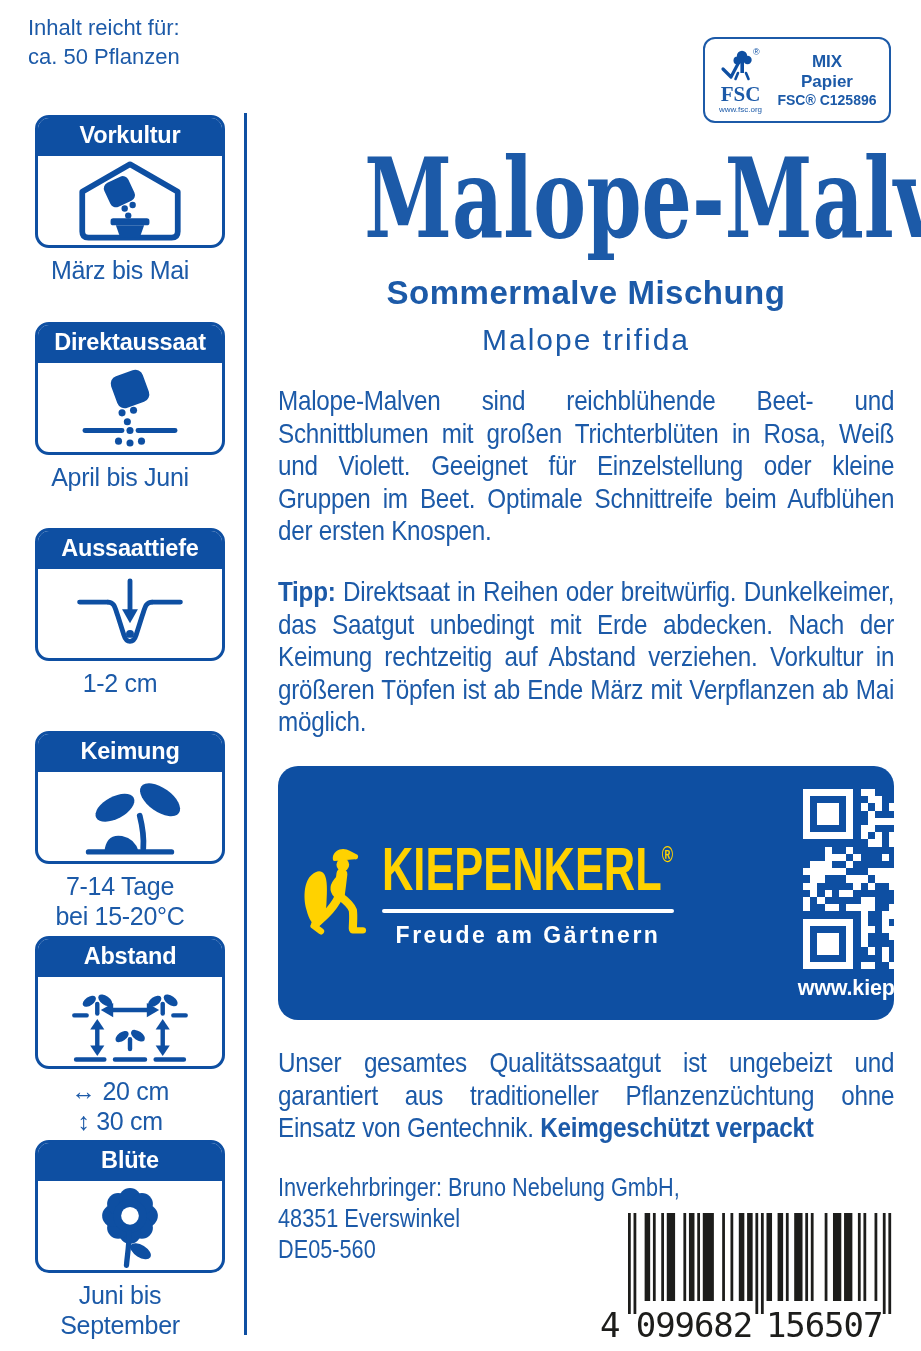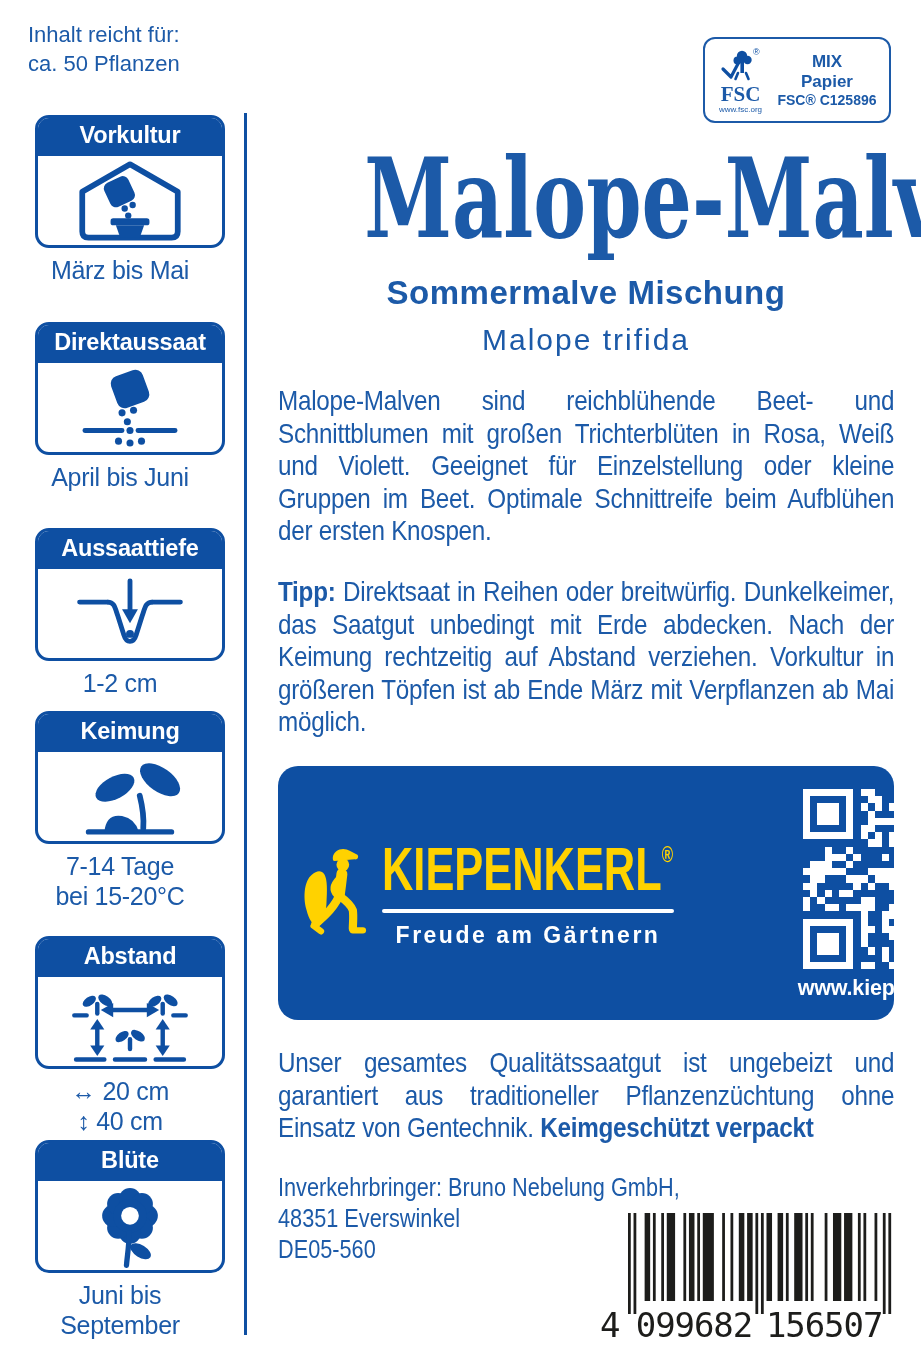--- a/index.html
+++ b/index.html
@@ -3,21 +3,21 @@
 <meta charset="utf-8">
 <style>
   html,body{margin:0;padding:0;background:#fff;}
   .page{
     position:relative;width:921px;height:1351px;background:#fff;overflow:hidden;
     font-family:"Liberation Sans","DejaVu Sans",sans-serif;color:var(--text-blue);
   }
   :root{ --blue:#0e4fa2; --text-blue:#1c5aa8; --yellow:#ffd200; --bar:#1d1d1b; }
 
   
-  .top-note{position:absolute;left:28px;top:20px;font-size:22px;line-height:29px;font-weight:normal;}
+  .top-note{position:absolute;left:28px;top:13px;font-size:22px;line-height:29px;font-weight:normal;}
 
   
   .fsc-box{position:absolute;left:703px;top:37px;width:188px;height:86px;border:2.5px solid var(--text-blue);
     border-radius:12px;box-sizing:border-box;display:flex;align-items:center;justify-content:center;gap:14px;}
   .fsc-left{display:flex;flex-direction:column;align-items:center;line-height:1;}
   .fsc-acronym{font-family:"Liberation Serif","DejaVu Serif",serif;font-weight:bold;font-size:21px;margin-top:1px;}
   .fsc-url{font-size:8px;margin-top:1px;}
   .fsc-right{display:flex;flex-direction:column;align-items:center;font-weight:bold;}
   .fsc-mix,.fsc-paper{font-size:17px;}
   .fsc-license{font-size:14px;}
@@ -157,21 +157,21 @@
           <circle cx="75" cy="70" r="4.5" fill="currentColor"></circle>
         </svg>
       </div>
     </div>
     <div class="side-caption">
       <div>1-2 cm</div>
       <div></div>
     </div>
   </div>
 
-  <div class="side-item" style="top:711px;">
+  <div class="side-item" style="top:731px;">
     <div class="side-box">
       <div class="side-head">Keimung</div>
       <div class="side-iconarea">
         <svg width="146" height="84" viewBox="0 0 150 95" class="icon-svg">
           <path d="M28,87 H122" stroke="currentColor" stroke-width="6" stroke-linecap="round"></path>
           <path d="M46,87 Q48,66 66,69 Q81,72 85,87 Z" fill="currentColor"></path>
           <path d="M90,83 C91,70 89,58 86,46" fill="none" stroke="currentColor" stroke-width="6.5" stroke-linecap="round"></path>
           <ellipse cx="58" cy="37" rx="24" ry="12.5" fill="currentColor" transform="rotate(-28 58 37)"></ellipse>
           <ellipse cx="109" cy="28" rx="26" ry="13.5" fill="currentColor" transform="rotate(35 109 28)"></ellipse>
         </svg>
@@ -207,21 +207,21 @@
           <path d="M112,54 V76" stroke="currentColor" stroke-width="5"></path>
           <polygon points="112,44 104,56 120,56" fill="currentColor"></polygon>
           <polygon points="112,86 104,74 120,74" fill="currentColor"></polygon>
           <use href="#spr" transform="translate(75,76)"></use>
           <path d="M14,90 H46 M58,90 H92 M104,90 H136" stroke="currentColor" stroke-width="5" stroke-linecap="round"></path>
         </svg>
       </div>
     </div>
     <div class="side-caption">
       <div>↔ 20 cm</div>
-      <div>↕ 40 cm</div>
+      <div>↕ 30 cm</div>
     </div>
   </div>
 
   <div class="side-item" style="top:1140px;">
     <div class="side-box">
       <div class="side-head">Blüte</div>
       <div class="side-iconarea">
         <svg width="146" height="84" viewBox="0 0 150 95" class="icon-svg">
           <g fill="currentColor">
             <circle cx="94" cy="36" r="12.5"></circle>

